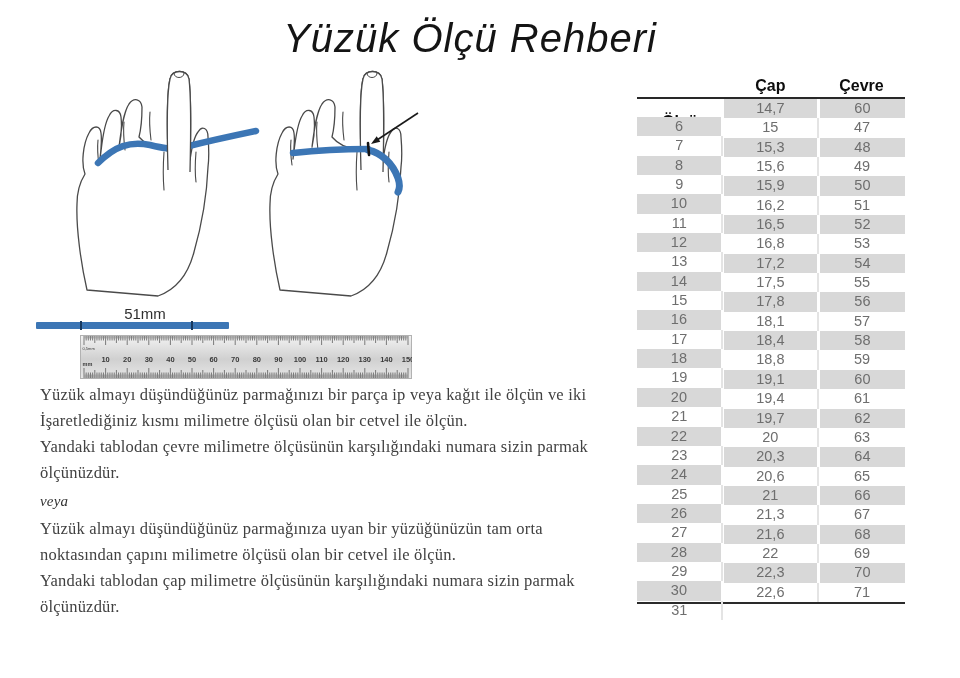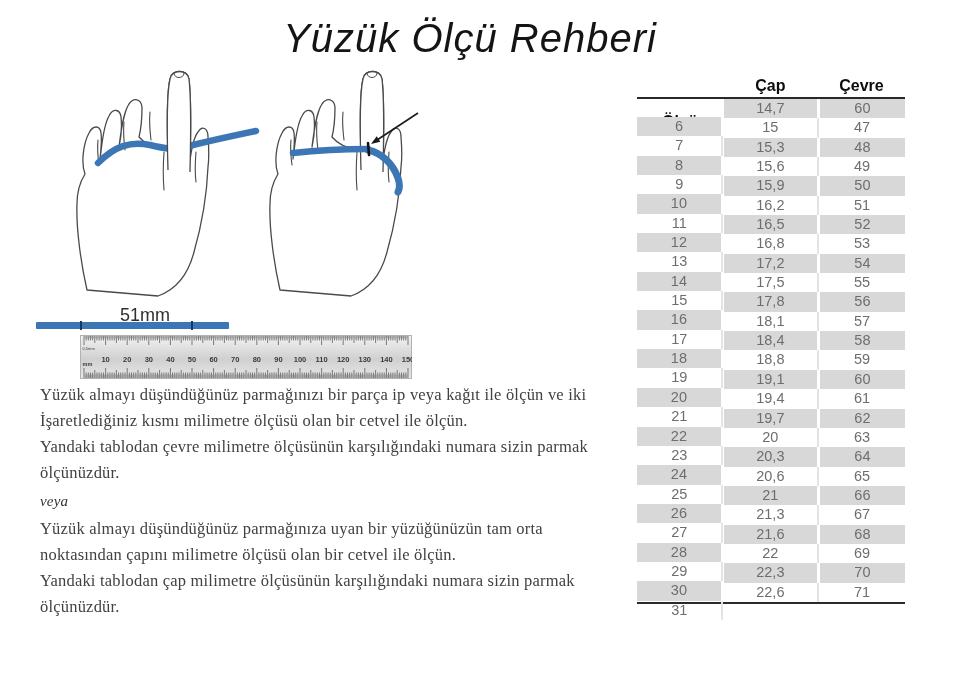--- a/index.html
+++ b/index.html
@@ -4,21 +4,21 @@
 <style>
   html,body{margin:0;padding:0;background:#fff;}
   .page{position:relative;width:960px;height:678px;background:#ffffff;overflow:hidden;
         font-family:"Liberation Serif",serif;}
   .title{position:absolute;left:0;top:16px;width:940px;text-align:center;
          font-family:Liberation Sans, sans-serif;font-style:italic;font-size:40px;
          color:#141414;letter-spacing:1px;}
   
   .hands-svg{position:absolute;left:30px;top:64px;}
   .measure-label{position:absolute;left:90px;top:305px;width:110px;text-align:center;
-                 font-family:"Liberation Sans",sans-serif;font-size:18px;color:#2f2f2f;}
+                 font-family:"Liberation Sans",sans-serif;font-size:15px;color:#2f2f2f;}
   .blue-strip{position:absolute;left:36px;top:322px;width:193px;height:7px;
               background:var(--accent,#3c76b5);border-radius:1px;}
   .strip-tick{position:absolute;top:-1px;width:2px;height:9px;background:#17395f;}
   .strip-tick.t1{left:44px;} .strip-tick.t2{left:155px;}
   .ruler{position:absolute;left:80px;top:335px;}
   
   .instructions{position:absolute;left:40px;top:382px;width:545px;color:#414141;
                 font-size:16.5px;letter-spacing:0.2px;}
   .tline{height:26px;line-height:26px;white-space:nowrap;}
   .sep-word{height:30px;line-height:30px;font-style:italic;font-size:15px;color:#333;}

